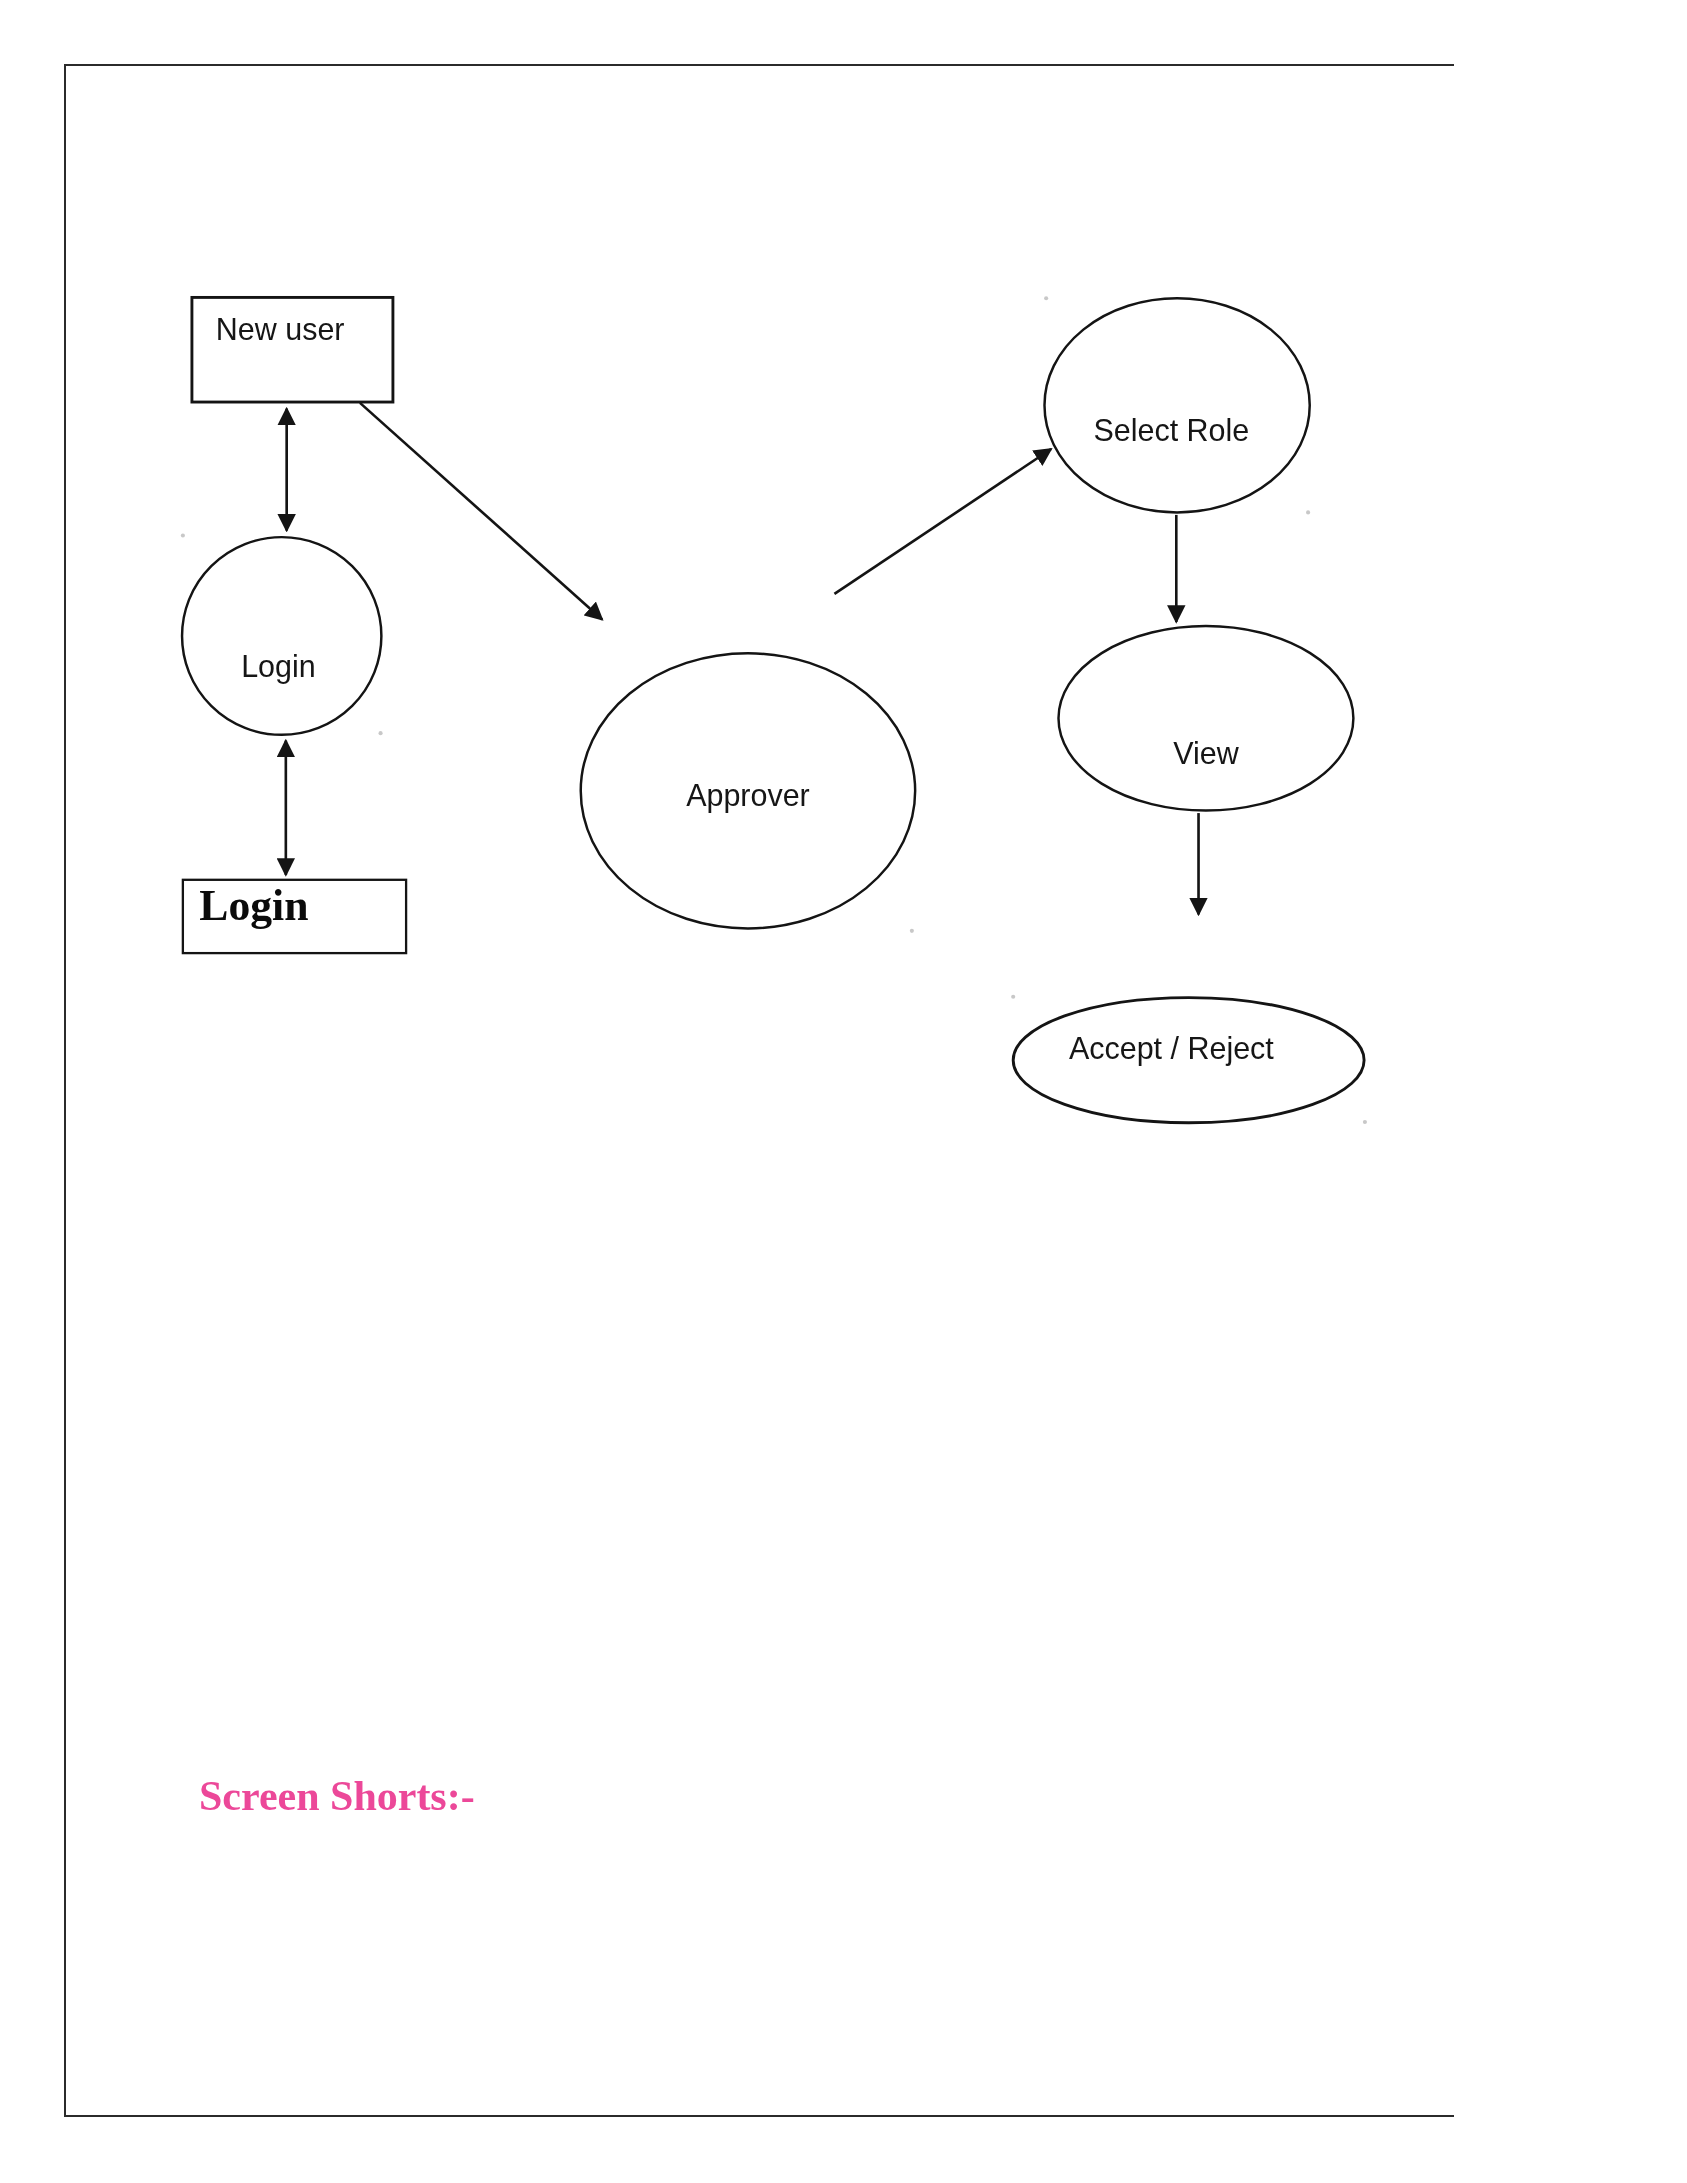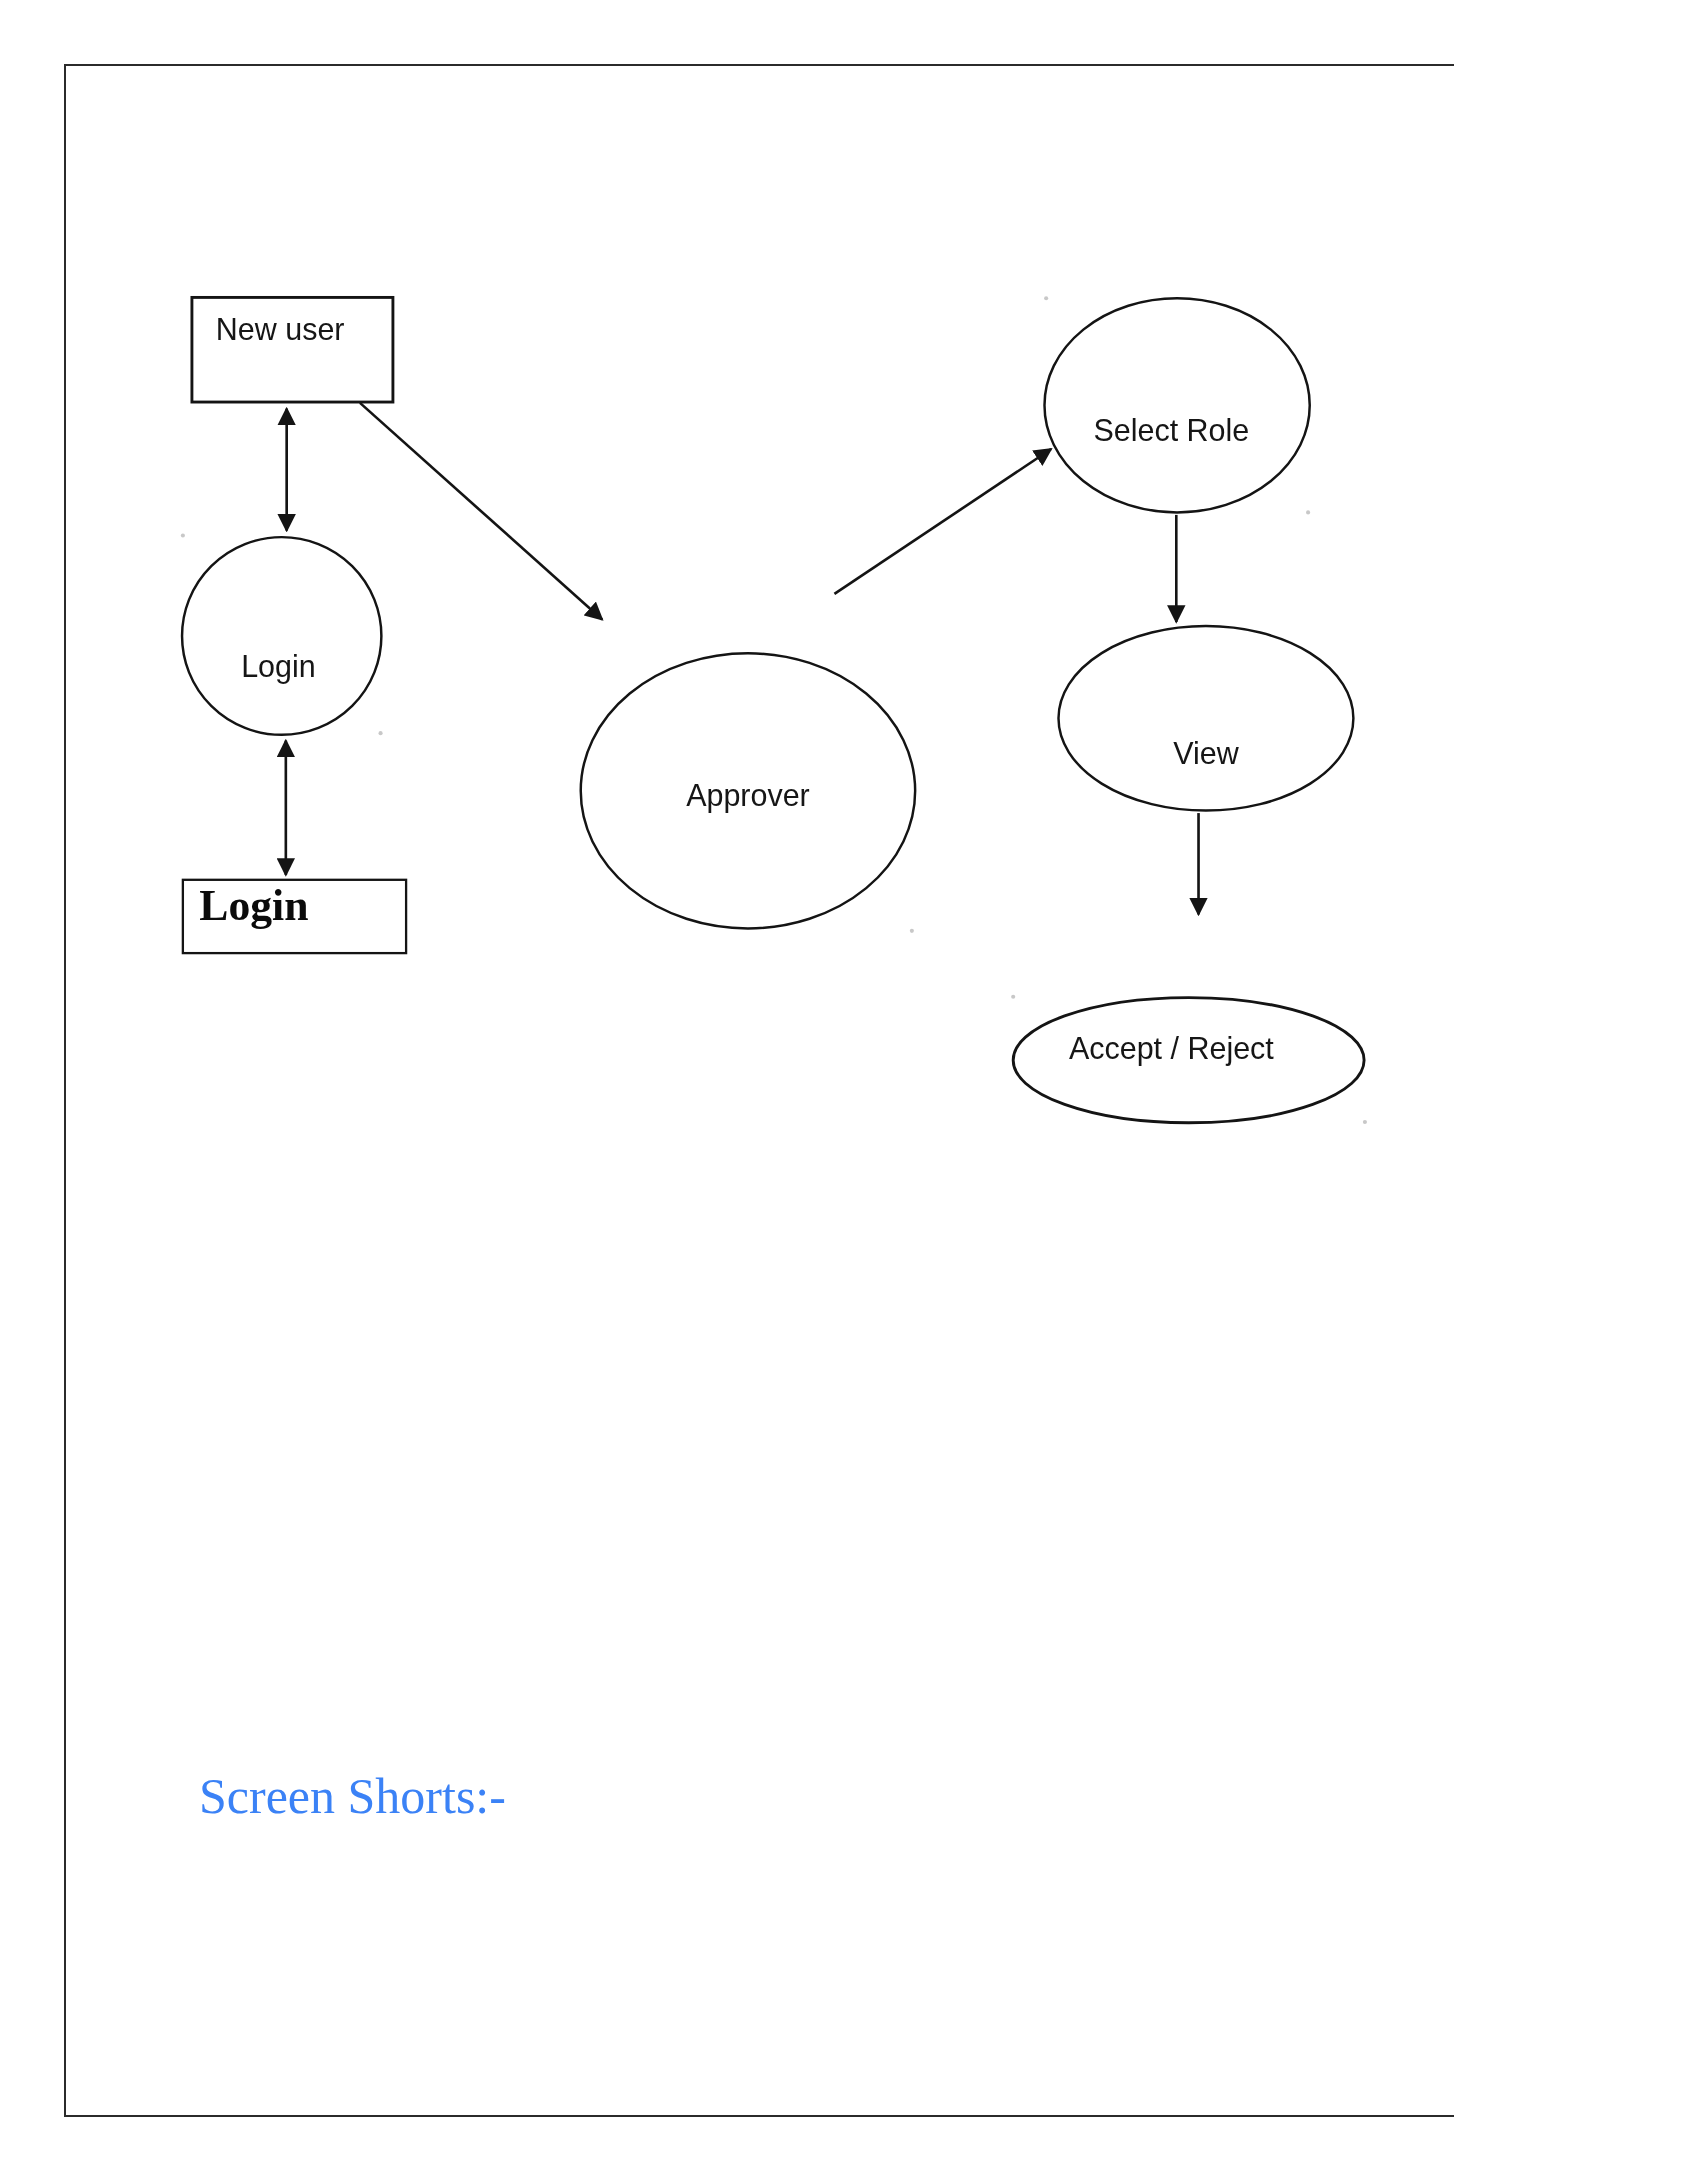--- a/index.html
+++ b/index.html
@@ -52,24 +52,24 @@
     font-family: "Liberation Serif", serif;
     font-weight: bold;
     font-size: 53px;
     fill: #0b0b0b;
   }
   .section-heading {
     position: absolute;
     left: 199px;
     top: 1773px;
     font-family: "Liberation Serif", serif;
-    font-weight: normal;
-    font-size: 50px;
+    font-weight: bold;
+    font-size: 42px;
     line-height: 46px;
-    color: #3b82f6;
+    color: #ec4899;
     white-space: nowrap;
   }
   .page-number {
     position: absolute;
     left: 1457px;
     top: 1979px;
     font-family: "Liberation Sans", sans-serif;
     font-size: 33px;
     line-height: 33px;
     color: #1a1a1a;

